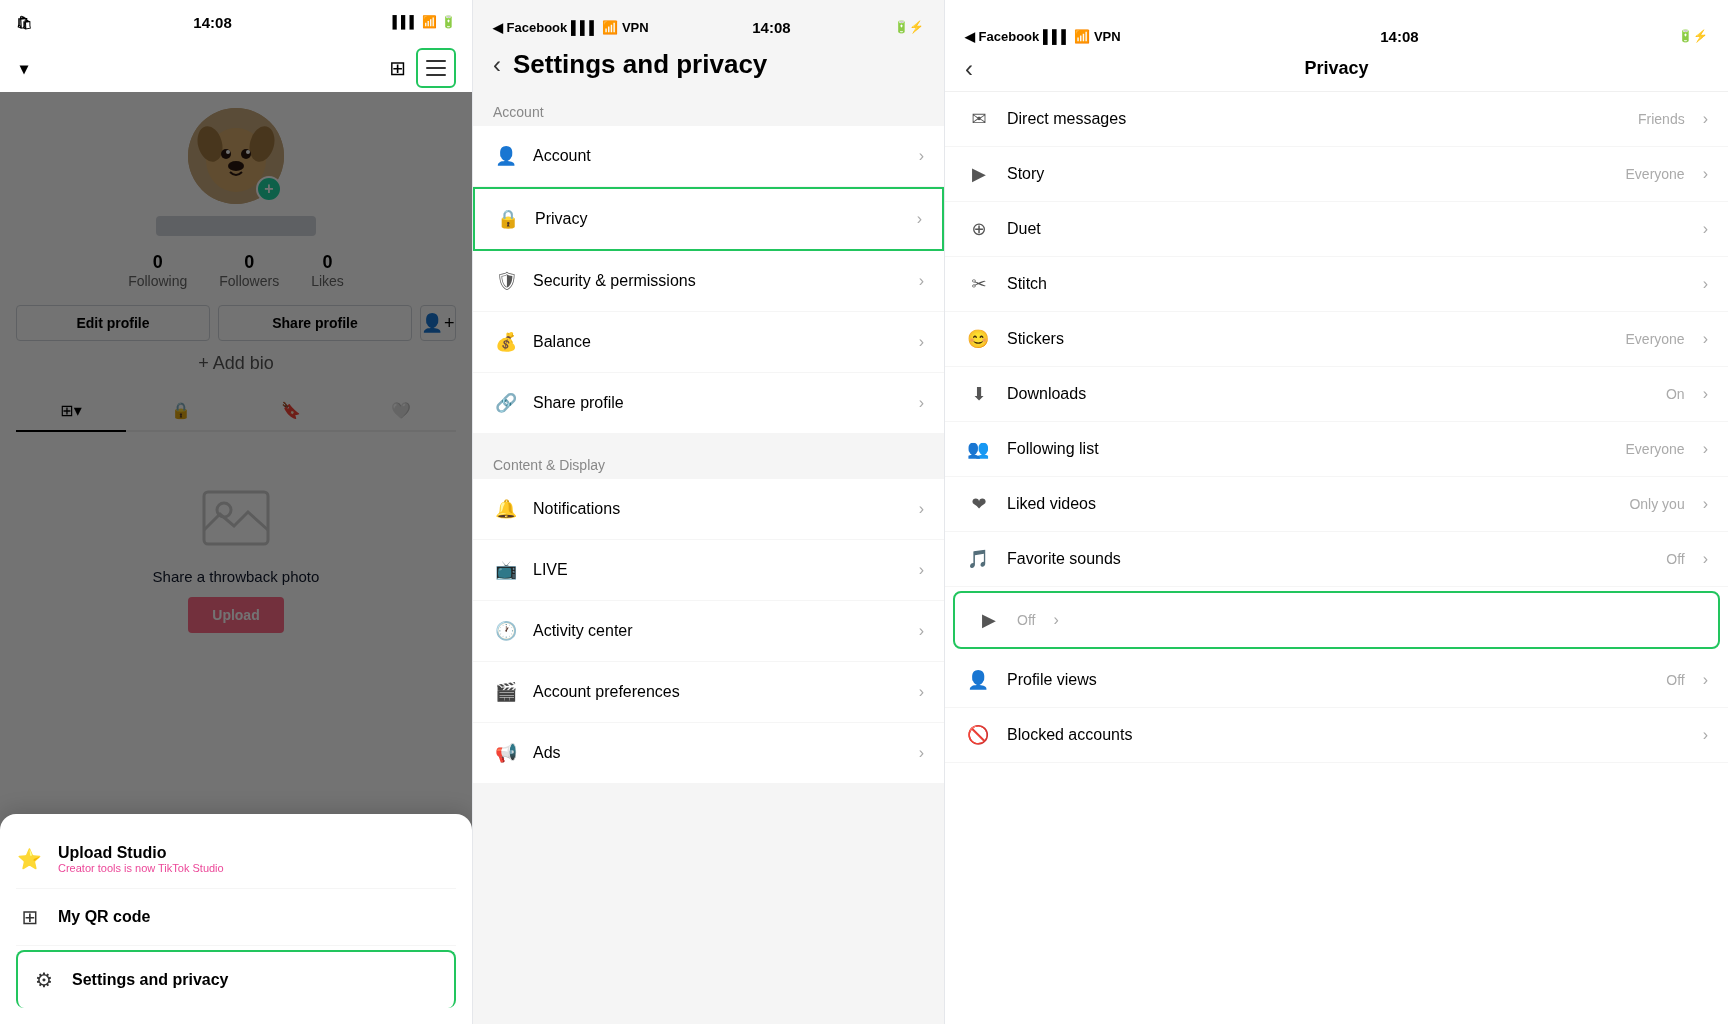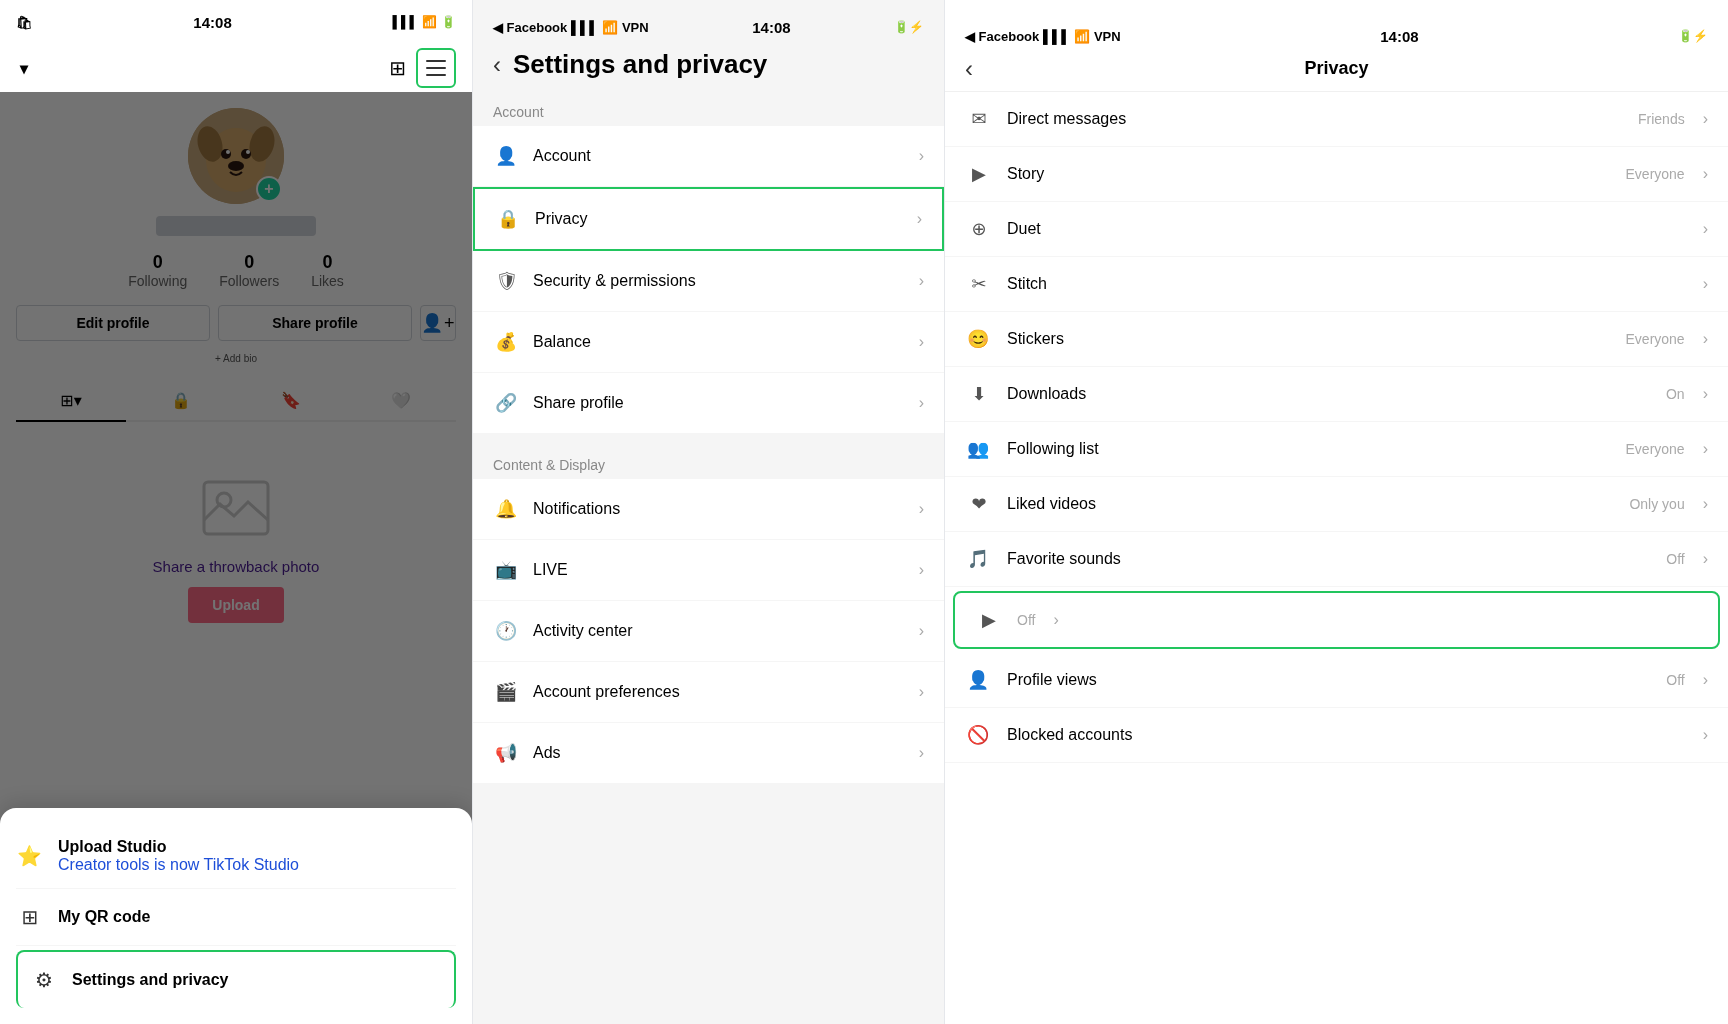--- a/index.html
+++ b/index.html
@@ -154,21 +154,21 @@
       width: 36px; height: 36px;
       border: 1px solid #d1d5db;
       border-radius: 4px;
       background: #fff;
       display: flex; align-items: center; justify-content: center;
       cursor: pointer;
       font-size: 18px;
     }
 
     .add-bio {
-      font-size: 10px;
+      font-size: 18px;
       color: #555;
       margin-bottom: 16px;
       cursor: pointer;
     }
 
     .tab-row {
       display: flex;
       width: 100%;
       border-bottom: 2px solid #f0f0f0;
       margin-bottom: 24px;
@@ -195,21 +195,21 @@
       padding: 20px;
     }
     .photo-icon {
       width: 80px; height: 80px;
       color: #ccc;
       margin-bottom: 12px;
     }
     .empty-state-text {
       font-size: 15px;
       font-weight: 500;
-      color: #4c1d95;
+      color: #0f172a;
       margin-bottom: 12px;
     }
     .upload-btn {
       background: #fe2c55;
       color: #fff;
       border: none;
       border-radius: 4px;
       padding: 10px 24px;
       font-size: 14px;
       font-weight: 600;
@@ -237,21 +237,21 @@
     }
     .sheet-item:last-child { border-bottom: none; }
     .sheet-item-icon {
       width: 28px; height: 28px;
       display: flex; align-items: center; justify-content: center;
       font-size: 20px;
       color: #333;
     }
     .sheet-item-content { flex: 1; }
     .sheet-item-title { font-size: 16px; font-weight: 600; }
-    .sheet-item-subtitle { font-size: 16px; color: #1d4ed8; }
+    .sheet-item-subtitle { font-size: 11px; color: #ec4899; }
 
     .settings-privacy-item {
       border: 2px solid #22c55e;
       border-radius: 8px;
       padding: 14px 12px;
       margin-top: 4px;
     }
 
     
     .panel-settings {

